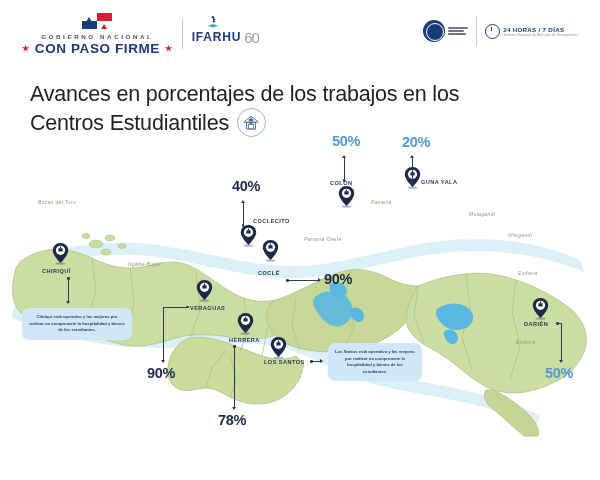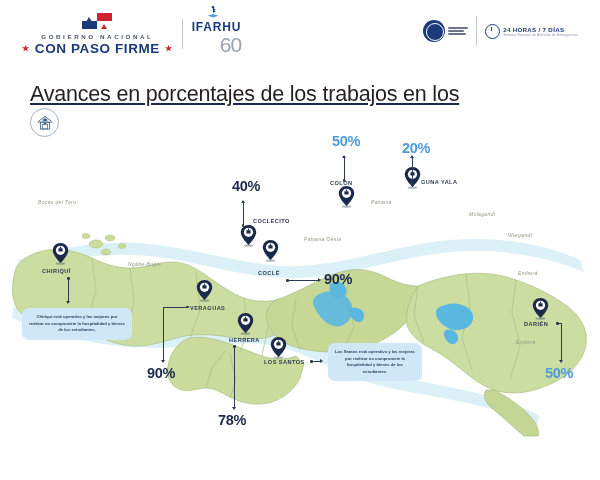--- a/index.html
+++ b/index.html
@@ -86,35 +86,34 @@
     width: 1px;
     height: 30px;
     background: #c2c8d2;
   }
   .ifarhu-block {
     display: flex;
     align-items: flex-end;
     gap: 3px;
     position: relative;
     padding-top: 6px;
-    flex-direction: column;
   }
   .ifarhu-bird {
     position: absolute;
     left: 12px; top: -9px;
     width: 18px; height: 16px;
   }
   .ifarhu-word {
     font-size: 12px;
     font-weight: 800;
     letter-spacing: 0.8px;
     color: #1a3a7a;
   }
   .ifarhu-60 {
-    font-size: 21px;
+    font-size: 15px;
     color: #9aa3b2;
     font-weight: 400;
     line-height: 0.8;
     letter-spacing: -1px;
   }
 
   .logo-right {
     position: absolute;
     right: 22px; top: 16px;
     display: flex;
@@ -180,21 +179,20 @@
     color: #8a93a3;
     letter-spacing: 0.1px;
     white-space: nowrap;
   }
 
   
   #title-area {
     position: absolute;
     left: 30px; top: 80px;
     width: 540px;
-    text-decoration: underline;
   }
   .title-line {
     font-size: 21.5px;
     font-weight: 400;
     color: #231f20;
     line-height: 1.32;
     letter-spacing: -0.2px;
   }
   .title-row2 {
     display: flex;
@@ -350,20 +348,21 @@
         <div class="hours-main">24 HORAS / 7 DÍAS</div>
         <div class="hours-sub">Sistema Nacional de Atención de Emergencias</div>
       </div>
     </div>
   </div>
 </div>
 
 <div id="title-area">
   <div class="title-line">Avances en porcentajes de los trabajos en los</div>
   <div class="title-line title-row2">
+    <span>Centros Estudiantiles</span>
     <span class="school-badge">
       <svg width="18" height="18" viewBox="0 0 24 24">
         <path d="M12 3 L21 10 L21 11 L3 11 L3 10 Z" fill="none" stroke="#4a6b8a" stroke-width="1.2"></path>
         <rect x="6" y="11" width="12" height="9" fill="none" stroke="#4a6b8a" stroke-width="1.2"></rect>
         <rect x="9" y="6.5" width="6" height="3.2" fill="#4a6b8a"></rect>
         <rect x="11.2" y="4.6" width="1.6" height="2" fill="#4a6b8a"></rect>
         <rect x="8.5" y="14" width="7" height="6" fill="none" stroke="#4a6b8a" stroke-width="1"></rect>
         <rect x="10.2" y="12" width="3.6" height="2" fill="#4a6b8a"></rect>
       </svg>
     </span>
@@ -591,21 +590,21 @@
   <div class="arrow-down" style="left:65.8px; top:301px;"></div>
 
   <div class="dot" style="left:310px; top:360px;"></div>
   <div class="leader leader-h" style="left:312px; top:361.2px; width:8px;"></div>
   <div class="arrow-right" style="left:320px; top:358.6px;"></div>
 </div>
 
 <div id="pct-layer">
   <div class="pct pct-dark" style="left:232px; top:178px;">40%</div>
   <div class="pct pct-light" style="left:332px; top:133px;">50%</div>
-  <div class="pct pct-light" style="left:402px; top:140px;text-align:center;">20%</div>
+  <div class="pct pct-light" style="left:402px; top:134px;text-align:center;">20%</div>
   <div class="pct pct-dark" style="left:324px; top:271px;">90%</div>
   <div class="pct pct-dark" style="left:147px; top:365px;">90%</div>
   <div class="pct pct-dark" style="left:218px; top:412px;">78%</div>
   <div class="pct pct-light" style="left:545px; top:365px;">50%</div>
 </div>
 
 <div class="callout callout-chiriqui">Chiriquí está operativo y las mejoras por realizar no compromete la hospitalidad y bienes de los estudiantes.</div>
 <div class="callout callout-lossantos">Los Santos está operativo y las mejoras por realizar no compromete la hospitalidad y bienes de los estudiantes.</div>
 
 </body></html>

